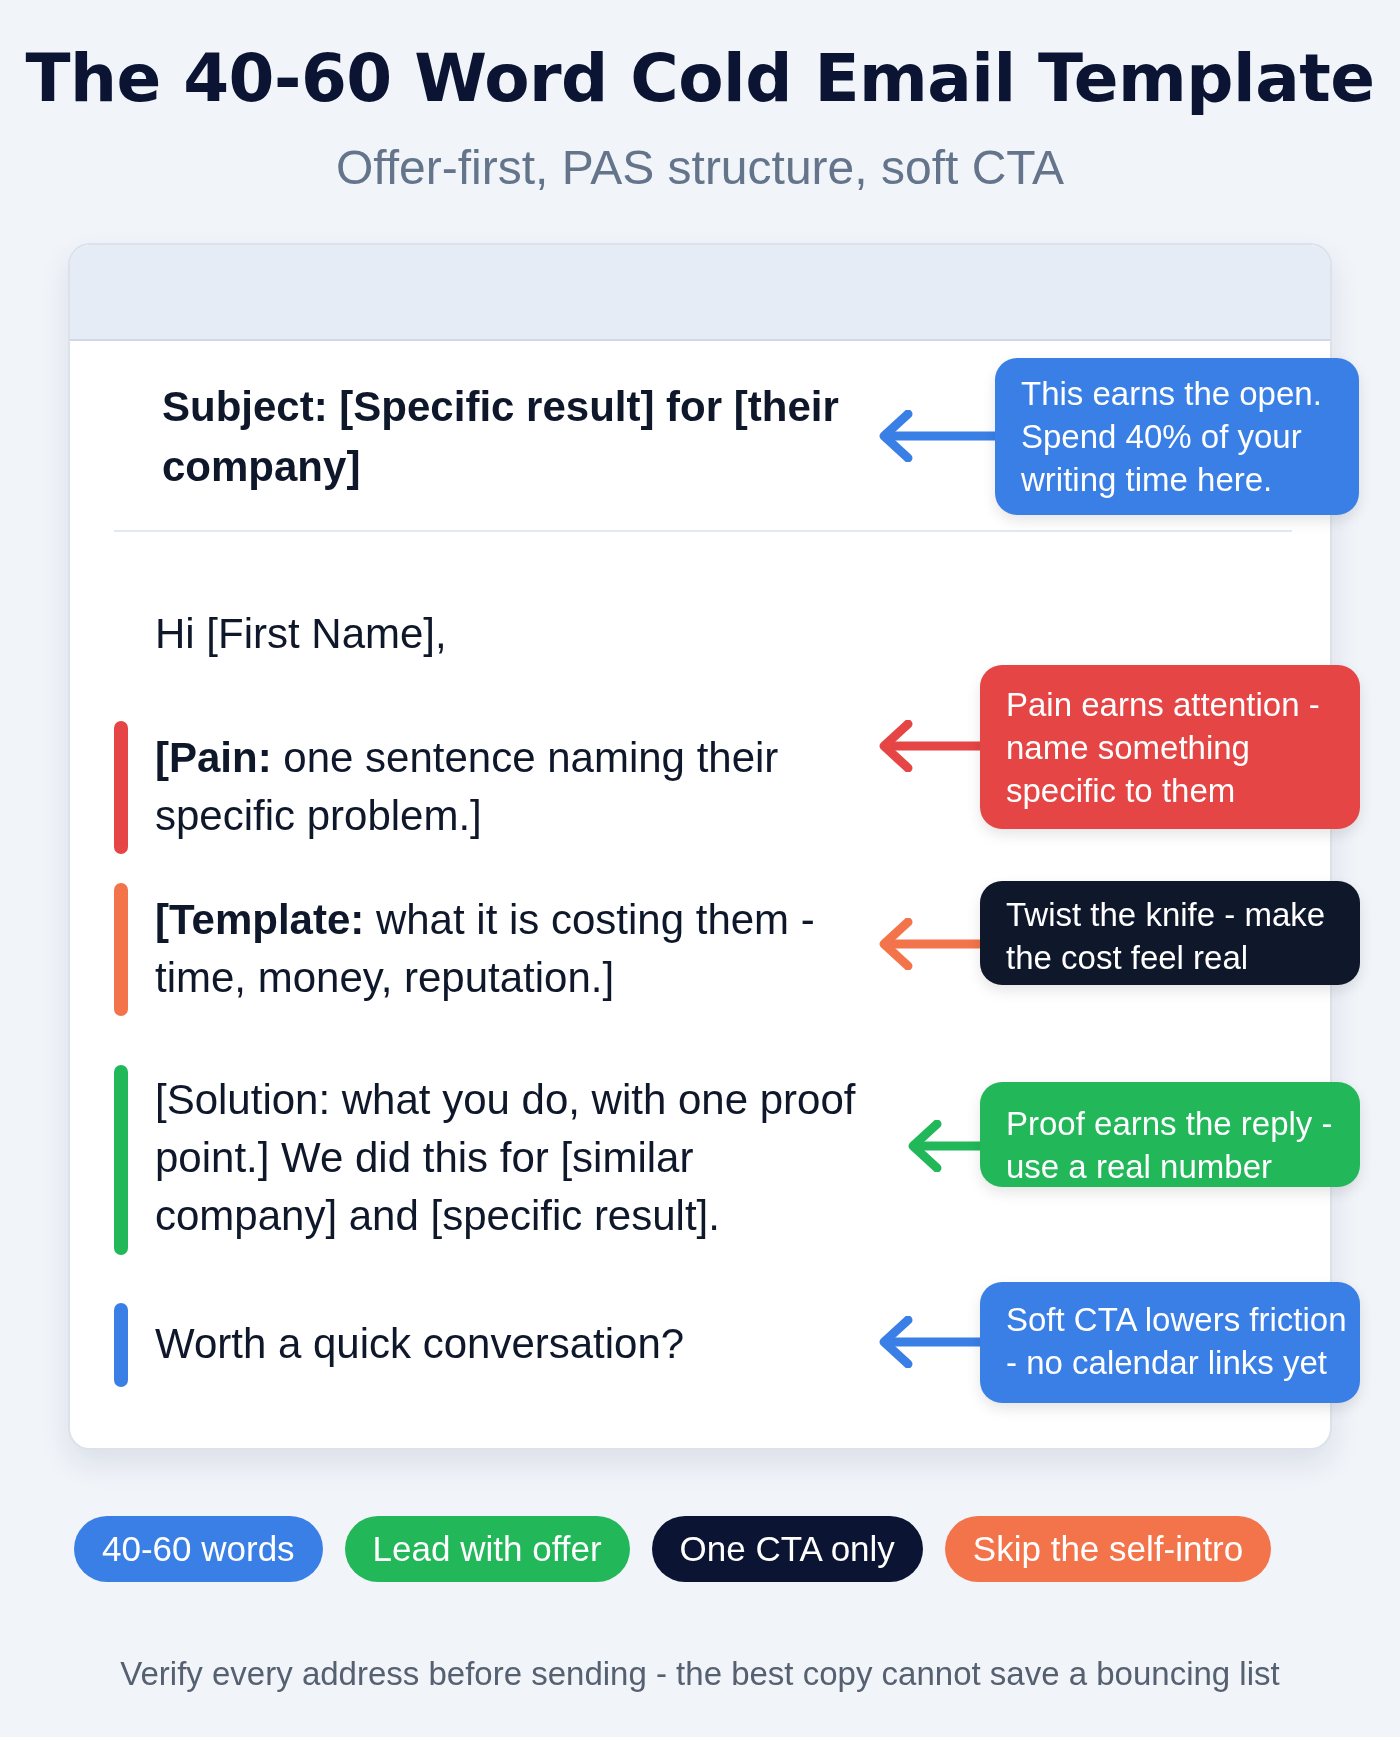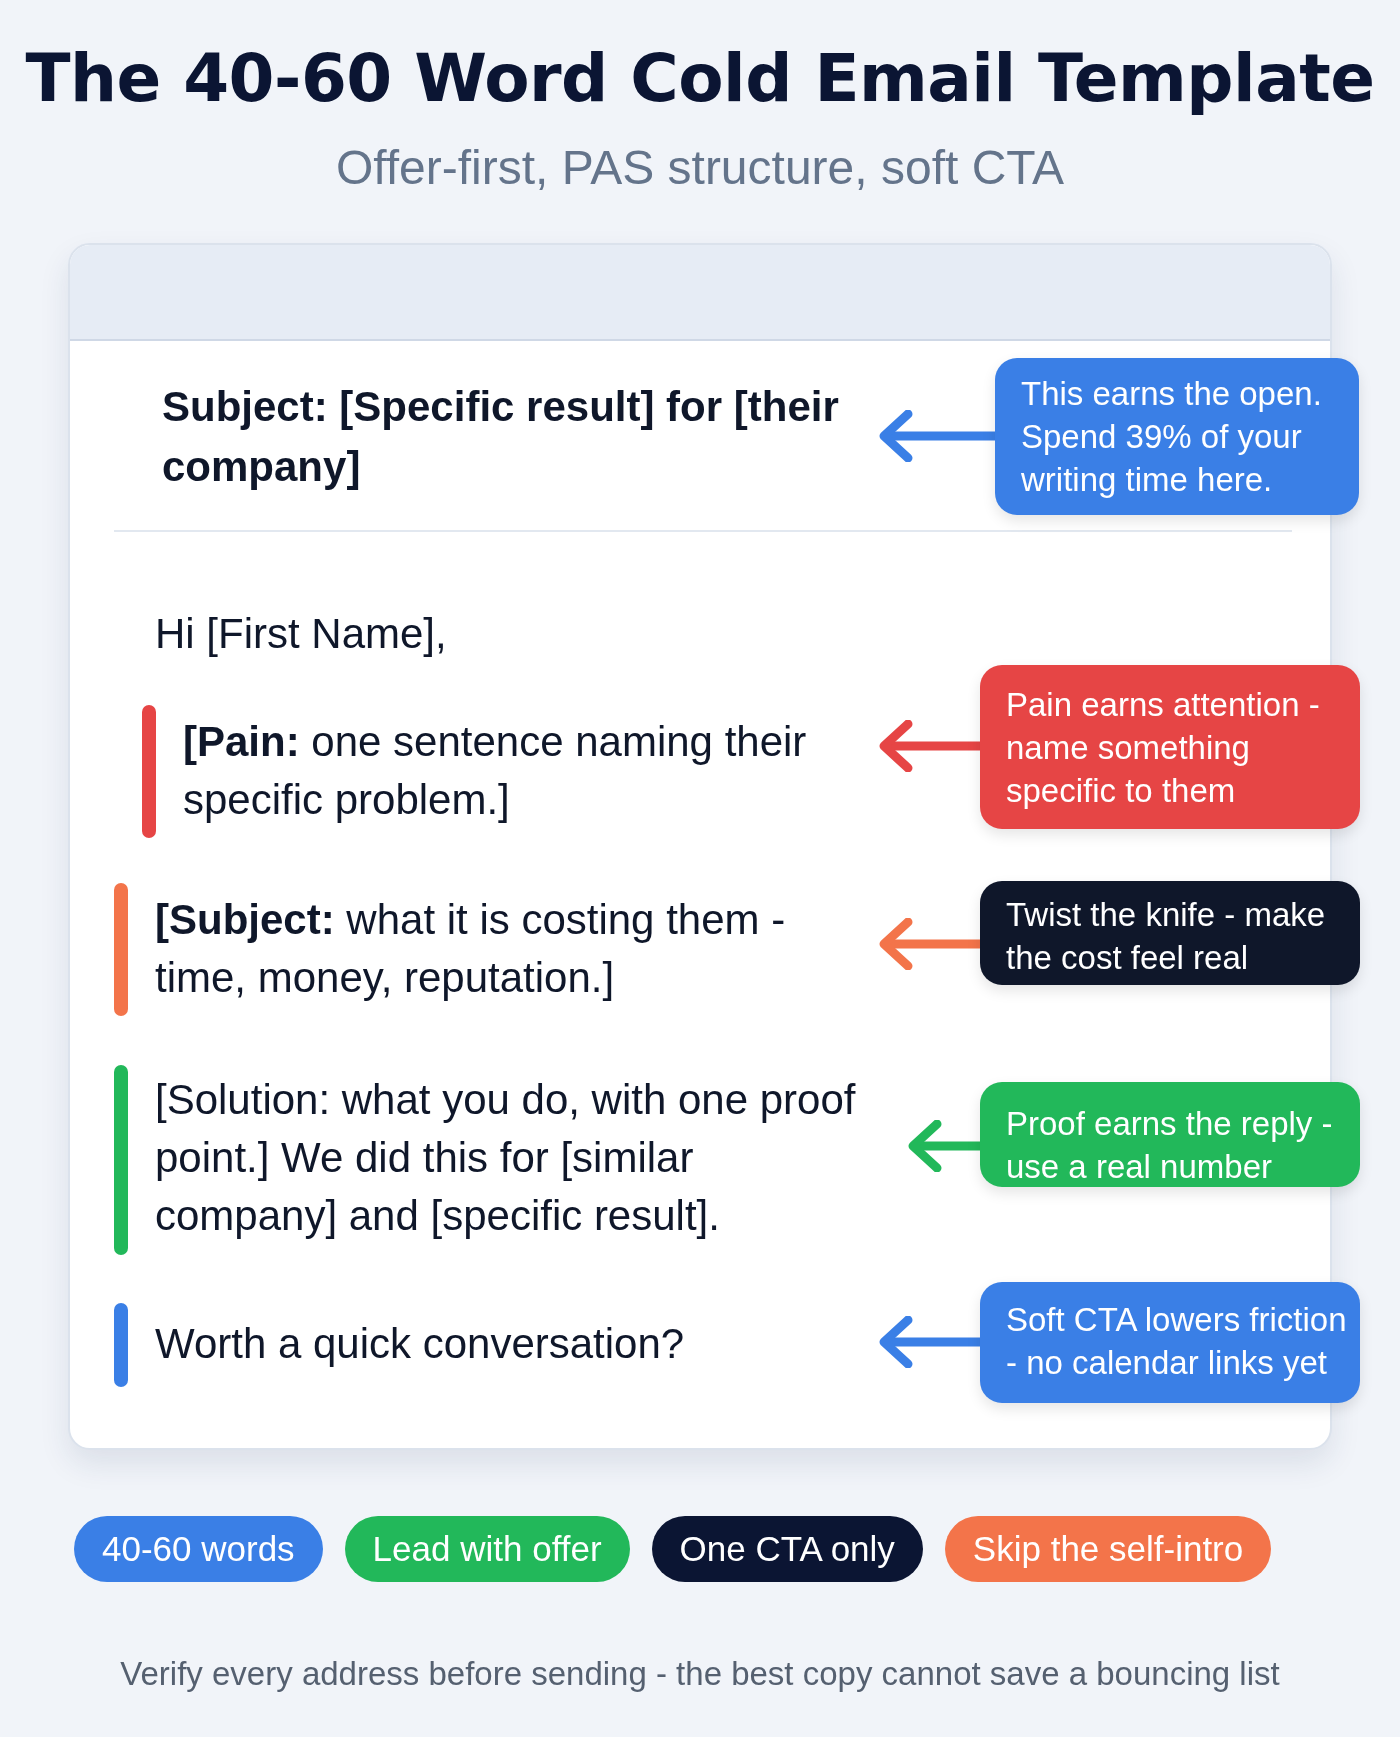--- a/index.html
+++ b/index.html
@@ -80,31 +80,31 @@
 
 <div class="title">The 40-60 Word Cold Email Template</div>
 <div class="subtitle">Offer-first, PAS structure, soft CTA</div>
 
 <div class="card">
   <div class="card-header"></div>
   <div class="subject">Subject: [Specific result] for [their company]</div>
   <div class="divider"></div>
   <div class="greeting">Hi [First Name],</div>
 
-  <div class="section" style="top:460px;height:133px;margin-left:28px;">
+  <div class="section" style="top:476px;height:133px;">
     <div class="bar" style="background:#e64545;"></div>
     <div class="section-text" style="top:8px;">
       <b>[Pain:</b><span> one sentence naming their specific problem.]</span>
     </div>
   </div>
 
   <div class="section" style="top:638px;height:133px;">
     <div class="bar" style="background:#f3744a;"></div>
     <div class="section-text" style="top:8px;">
-      <b>[Subject:</b><span> what it is costing them - time, money, reputation.]</span>
+      <b>[Template:</b><span> what it is costing them - time, money, reputation.]</span>
     </div>
   </div>
 
   <div class="section" style="top:820px;height:190px;">
     <div class="bar" style="background:#22b85a;"></div>
     <div class="section-text" style="top:6px;">[Solution: what you do, with one proof point.] We did this for [similar company] and [specific result].</div>
   </div>
 
   <div class="section" style="top:1058px;height:84px;">
     <div class="bar" style="background:#3a7fe6;"></div>
@@ -126,21 +126,21 @@
 </svg>
 <svg class="arrow" style="left:905px;top:1120px;" width="80" height="52" viewBox="0 0 80 52">
   <line x1="10" y1="26" x2="80" y2="26" stroke="#22b85a" stroke-width="9" stroke-linecap="round"></line>
   <polyline points="32,4 8,26 32,48" fill="none" stroke="#22b85a" stroke-width="9" stroke-linecap="round" stroke-linejoin="round"></polyline>
 </svg>
 <svg class="arrow" style="left:876px;top:1316px;" width="108" height="52" viewBox="0 0 108 52">
   <line x1="10" y1="26" x2="108" y2="26" stroke="#3a7fe6" stroke-width="9" stroke-linecap="round"></line>
   <polyline points="32,4 8,26 32,48" fill="none" stroke="#3a7fe6" stroke-width="9" stroke-linecap="round" stroke-linejoin="round"></polyline>
 </svg>
 
-<div class="callout" style="left:995px;top:358px;width:364px;height:157px;background:#3a7fe6;">This earns the open. Spend 39% of your writing time here.</div>
+<div class="callout" style="left:995px;top:358px;width:364px;height:157px;background:#3a7fe6;">This earns the open. Spend 40% of your writing time here.</div>
 <div class="callout" style="left:980px;top:665px;width:380px;height:164px;background:#e64545;padding-top:18px;">Pain earns attention - name something specific to them</div>
 <div class="callout" style="left:980px;top:881px;width:380px;height:104px;background:#0f172a;padding-top:12px;">Twist the knife - make the cost feel real</div>
 <div class="callout" style="left:980px;top:1082px;width:380px;height:105px;background:#22b85a;padding-top:20px;">Proof earns the reply - use a real number</div>
 <div class="callout" style="left:980px;top:1282px;width:380px;height:121px;background:#3a7fe6;padding-top:16px;padding-right:10px;">Soft CTA lowers friction - no calendar links yet</div>
 
 <div class="pills">
   <div class="pill" style="background:#3a7fe6;">40-60 words</div>
   <div class="pill" style="background:#22b85a;">Lead with offer</div>
   <div class="pill" style="background:#0b1533;">One CTA only</div>
   <div class="pill" style="background:#f3744a;">Skip the self-intro</div>

